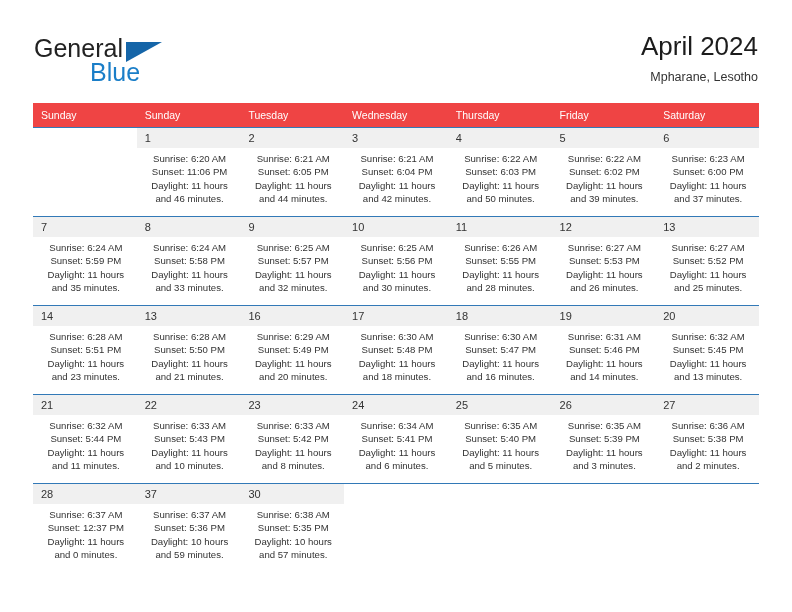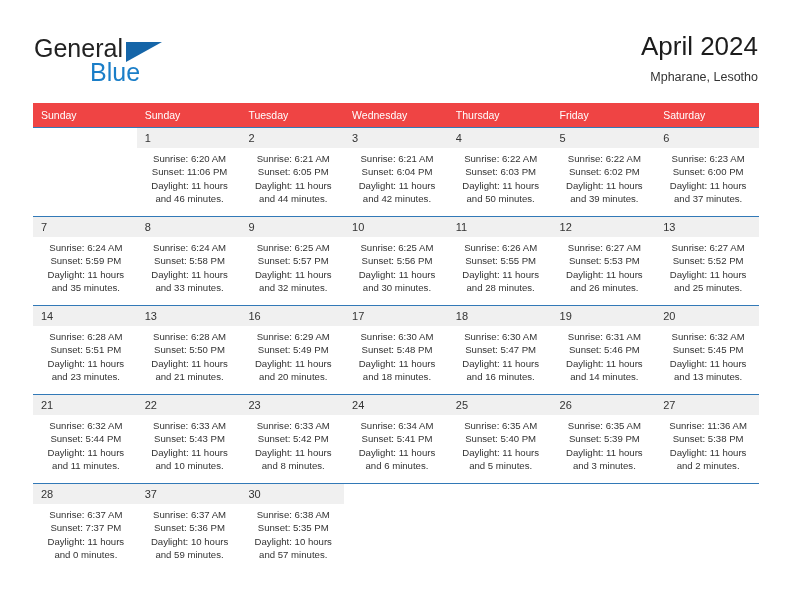--- a/index.html
+++ b/index.html
@@ -407,33 +407,33 @@
             <div class="cellbody">
               <div>Sunrise: 6:35 AM</div>
               <div>Sunset: 5:39 PM</div>
               <div>Daylight: 11 hours</div>
               <div>and 3 minutes.</div>
             </div>
           </td>
           <td>
             <span class="daynum">27</span>
             <div class="cellbody">
-              <div>Sunrise: 11:36 AM</div>
+              <div>Sunrise: 6:36 AM</div>
               <div>Sunset: 5:38 PM</div>
               <div>Daylight: 11 hours</div>
               <div>and 2 minutes.</div>
             </div>
           </td>
         </tr>
         <tr class="week-row">
           <td>
             <span class="daynum">28</span>
             <div class="cellbody">
               <div>Sunrise: 6:37 AM</div>
-              <div>Sunset: 7:37 PM</div>
+              <div>Sunset: 12:37 PM</div>
               <div>Daylight: 11 hours</div>
               <div>and 0 minutes.</div>
             </div>
           </td>
           <td>
             <span class="daynum">37</span>
             <div class="cellbody">
               <div>Sunrise: 6:37 AM</div>
               <div>Sunset: 5:36 PM</div>
               <div>Daylight: 10 hours</div>

